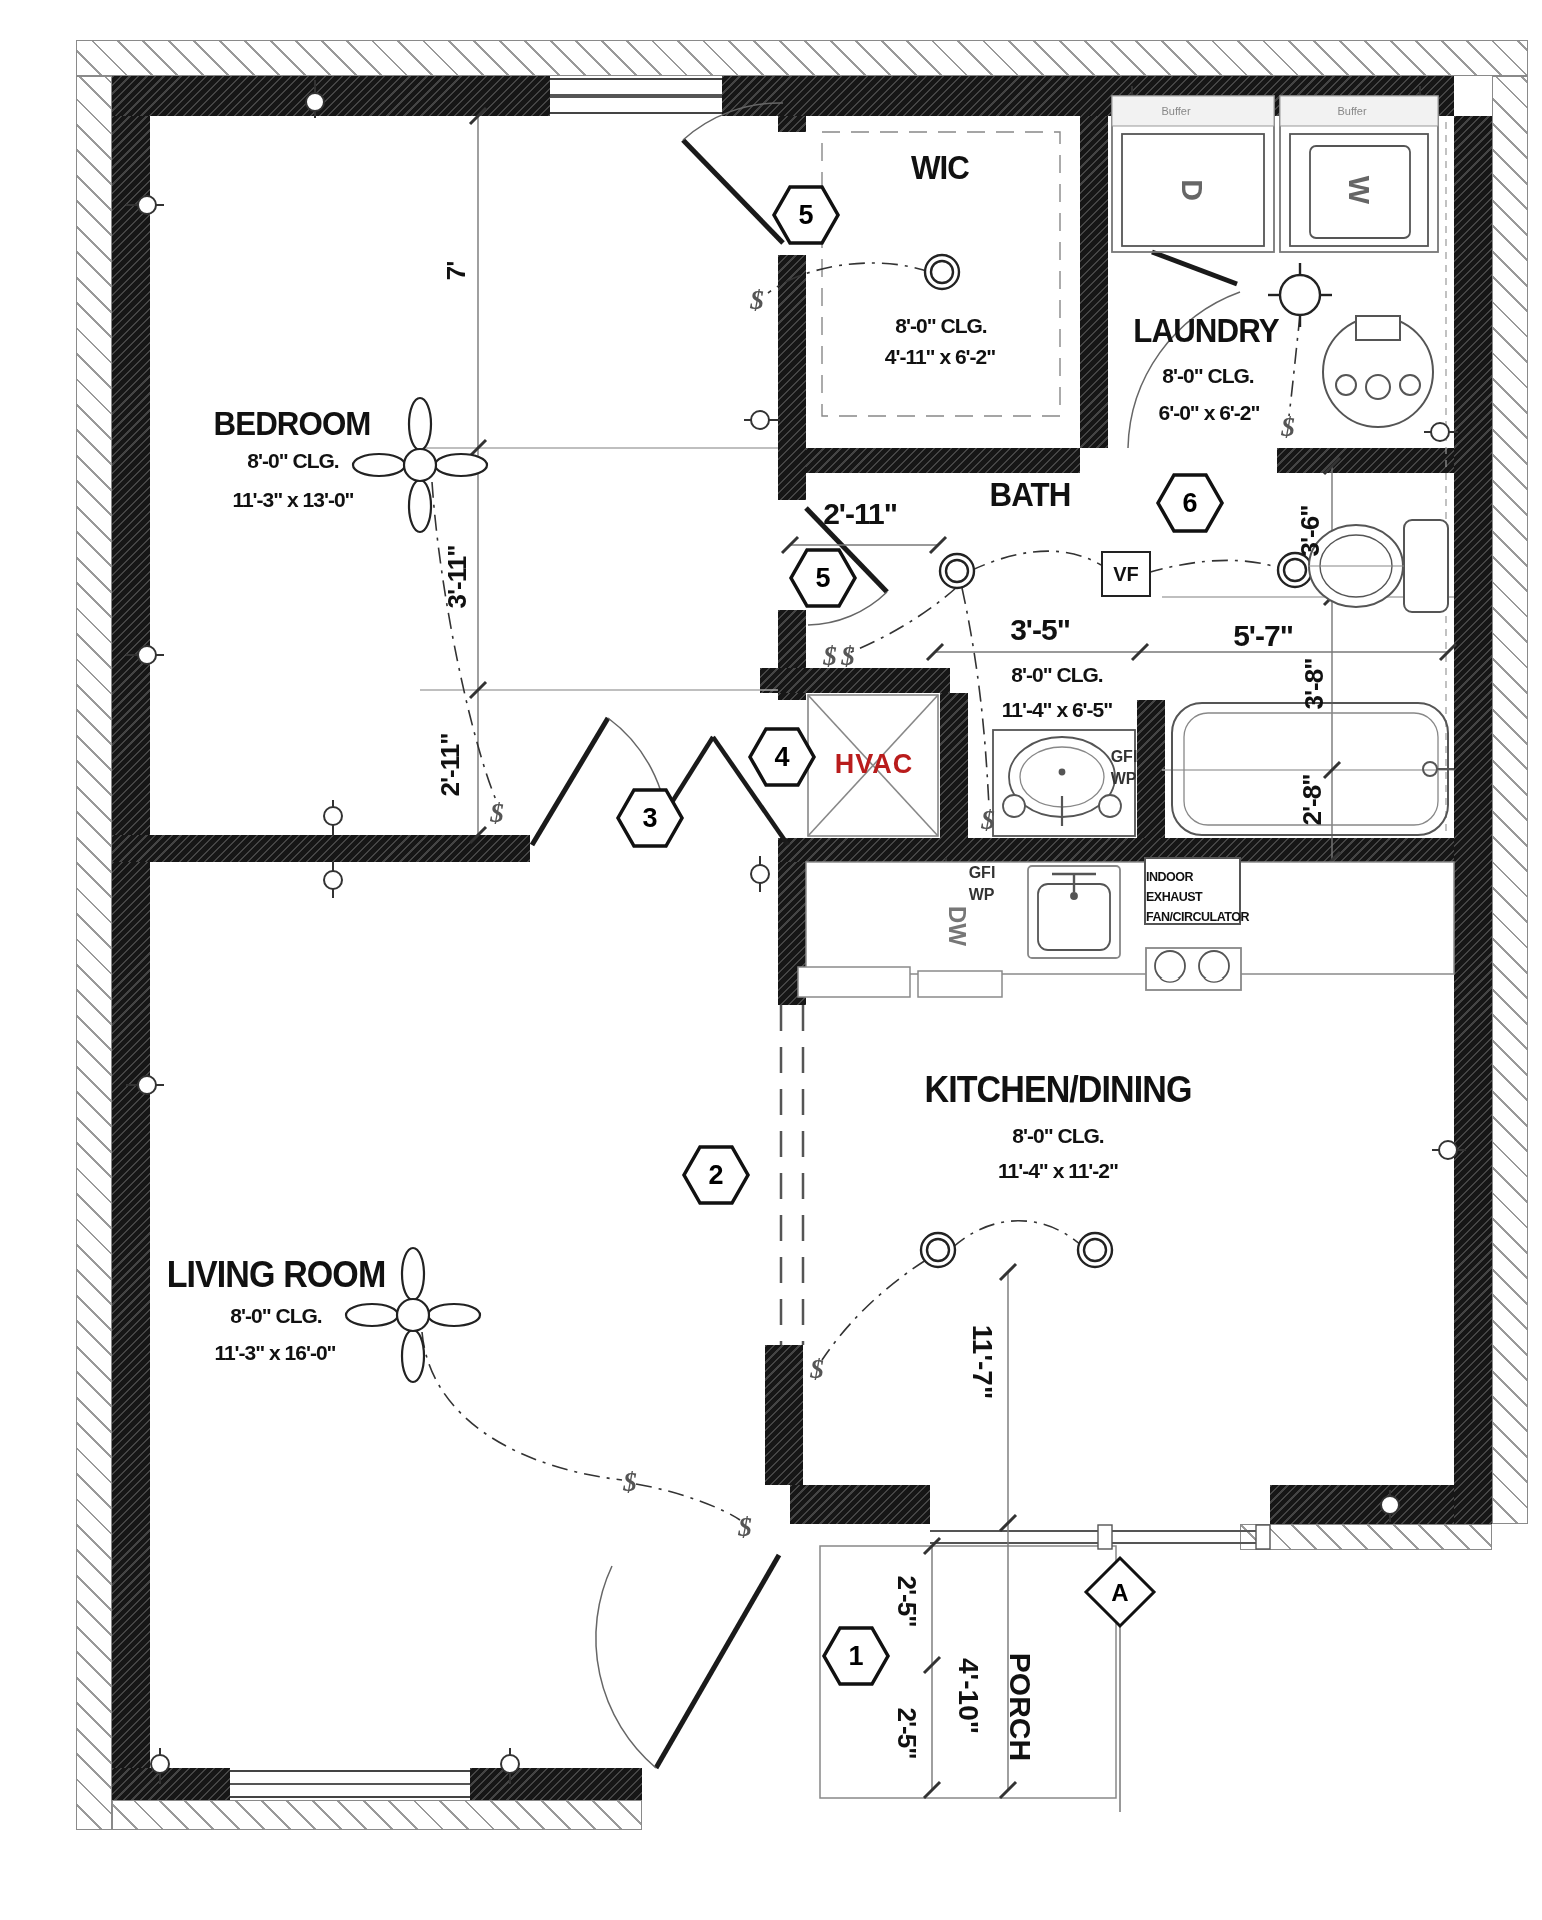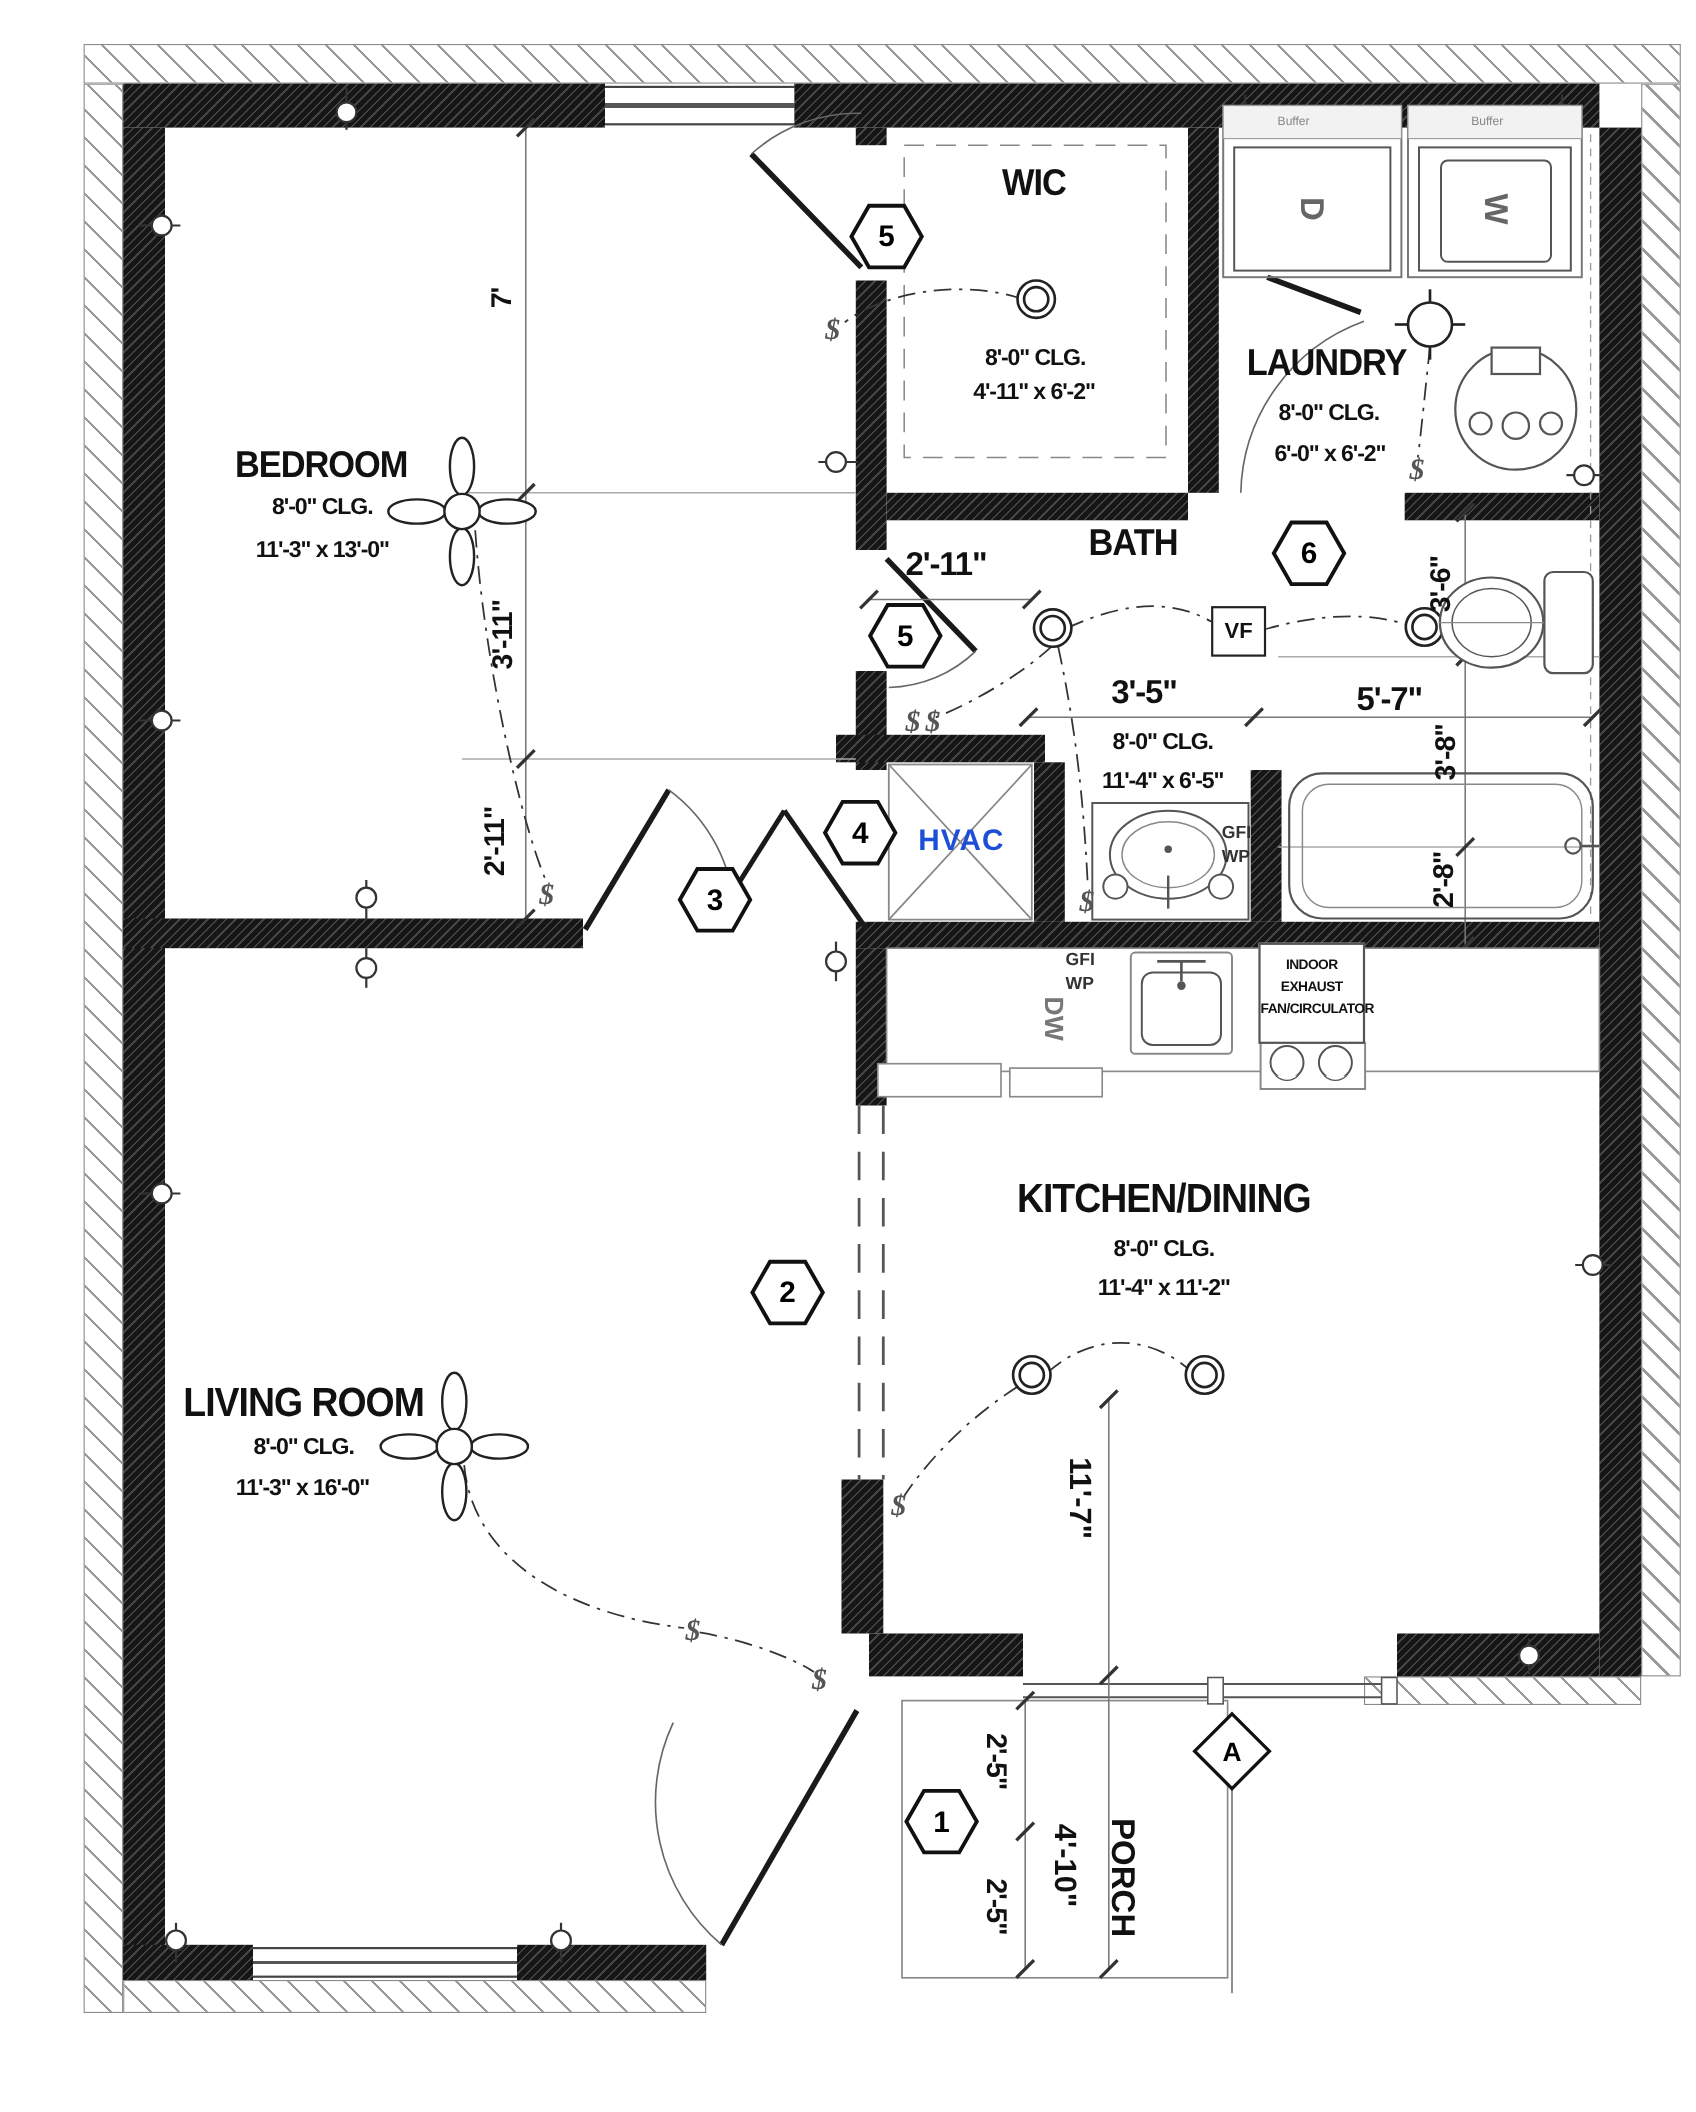--- a/index.html
+++ b/index.html
@@ -14,29 +14,29 @@
         border-top:2.5px solid #444;border-bottom:2.5px solid #444;box-sizing:border-box;}
   svg.ov{position:absolute;left:0;top:0;}
   .lbl{position:absolute;transform:translate(-50%,-50%);white-space:nowrap;font-weight:bold;}
   .name{font-size:34px;letter-spacing:-1px;transform:translate(-50%,-50%) scaleX(.92);}
   .big{font-size:37px;}
   .sub{font-size:21px;letter-spacing:-1px;}
   .dim{font-size:26px;letter-spacing:-1px;}
   .dimh{font-size:30px;letter-spacing:-1px;}
   .rm90{transform:translate(-50%,-50%) rotate(-90deg);}
   .rp90{transform:translate(-50%,-50%) rotate(90deg);}
-  .gray{color:#1d4ed8;}
+  .gray{color:#b91c1c;}
   .mgray{color:#777;}
   .sw{position:absolute;transform:translate(-50%,-50%);font-family:"Liberation Serif",serif;
       font-style:italic;font-weight:bold;font-size:27px;color:#555;}
   .vfbox{position:absolute;left:1101px;top:551px;width:46px;height:42px;border:2.5px solid #222;
       background:#fff;display:flex;align-items:center;justify-content:center;
       font-weight:bold;font-size:20px;}
-  .exbox{position:absolute;left:1144px;top:857px;width:97px;height:92px;border:2px solid #555;
-      background:#fff;box-sizing:border-box;text-align:center;font-weight:bold;font-size:12.5px;
+  .exbox{position:absolute;left:1144px;top:857px;width:97px;height:68px;border:2px solid #555;
+      background:#fff;box-sizing:border-box;font-weight:bold;font-size:12.5px;
       line-height:1.6;padding-top:8px;letter-spacing:-.5px;}
   .tinybuf{position:absolute;transform:translate(-50%,-50%);font-size:11px;color:#888;}
   .appl{position:absolute;transform:translate(-50%,-50%) rotate(90deg);font-weight:bold;
       font-size:30px;color:#666;}
   .gfi{position:absolute;transform:translate(-50%,-50%);font-weight:bold;font-size:16px;color:#333;
       line-height:1.35;text-align:left;}
 </style>
 </head>
 <body>
 

